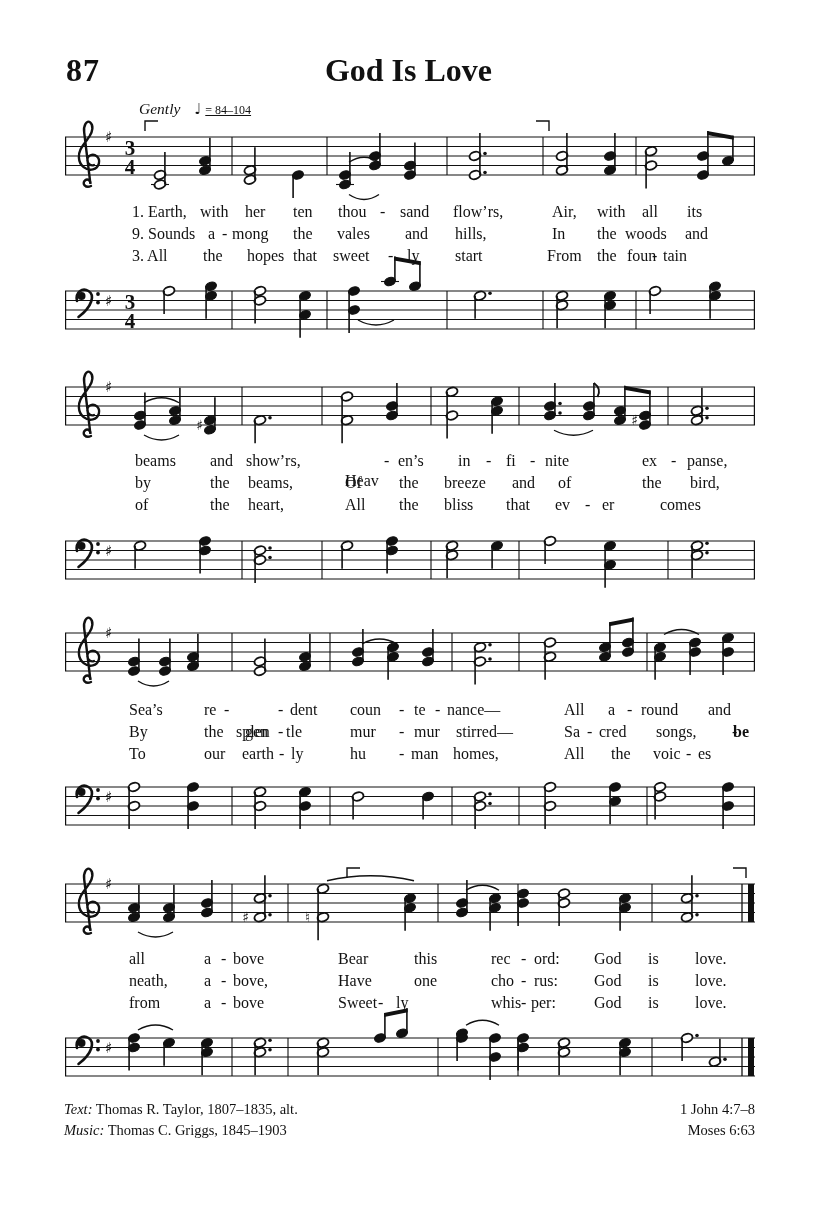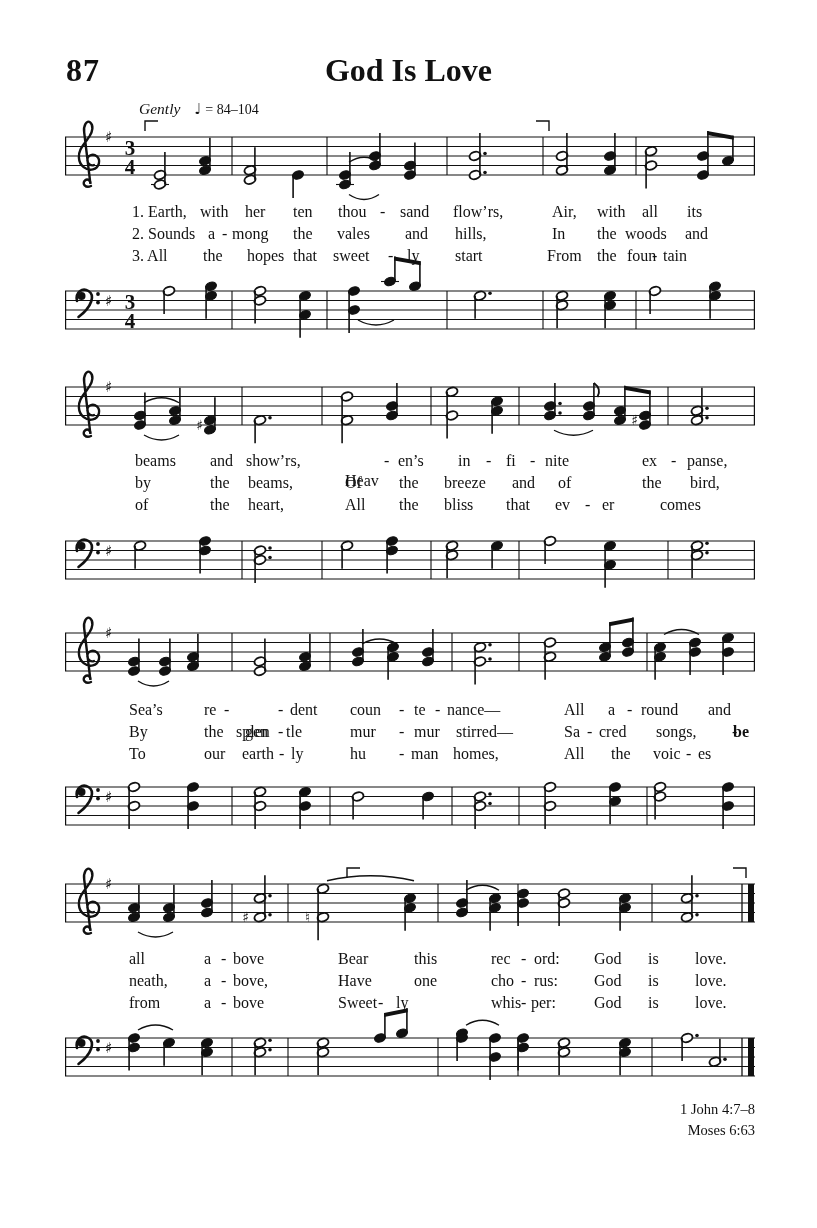--- a/index.html
+++ b/index.html
@@ -3,21 +3,21 @@
 <meta charset="utf-8">
 <style>
   html,body{margin:0;padding:0;background:#e8e8e8;}
   #page{position:relative;width:817px;height:1228px;background:#ffffff;
         font-family:"Liberation Serif", serif;color:#111;overflow:hidden;margin:0 auto;}
   .hymn-number{position:absolute;left:66px;top:52px;font-size:32px;font-weight:bold;letter-spacing:1px;}
   .hymn-title{position:absolute;left:0;right:0;top:52px;text-align:center;font-size:32px;font-weight:bold;}
   .tempo{position:absolute;left:139px;top:100px;font-size:15.5px;}
   .tempo .style{font-style:italic;margin-right:14px;}
   .tempo .note{font-family:"DejaVu Sans",sans-serif;font-size:15px;}
-  .tempo .marking{font-size:14px;}
+  .tempo .marking{font-size:12px;text-decoration:underline;}
   .staff-svg{position:absolute;left:65px;overflow:visible;}
   .lyric{position:absolute;font-size:16px;white-space:pre;line-height:18px;}
   .credits-left{position:absolute;left:64px;top:1099px;font-size:14.5px;line-height:21px;}
   .credits-left .lbl{font-style:italic;}
   .credits-right{position:absolute;right:62px;top:1099px;font-size:14.5px;line-height:21px;text-align:right;}
 </style>
 </head>
 <body>
 
 <div id="page">
@@ -158,21 +158,21 @@
         <span class="lyric" style="left: 245px; top: 203px;">her</span>
         <span class="lyric" style="left: 293px; top: 203px;">ten</span>
         <span class="lyric" style="left: 338px; top: 203px;">thou</span>
         <span class="lyric" style="left: 380px; top: 203px;">-</span>
         <span class="lyric" style="left: 400px; top: 203px;">sand</span>
         <span class="lyric" style="left: 453px; top: 203px;">flow’rs,</span>
         <span class="lyric" style="left: 552px; top: 203px;">Air,</span>
         <span class="lyric" style="left: 597px; top: 203px;">with</span>
         <span class="lyric" style="left: 642px; top: 203px;">all</span>
         <span class="lyric" style="left: 687px; top: 203px;">its</span>
-        <span class="lyric" style="left: 132px; top: 225px;">2. Sounds</span>
+        <span class="lyric" style="left: 132px; top: 225px;">9. Sounds</span>
         <span class="lyric" style="left: 208px; top: 225px;">a</span>
         <span class="lyric" style="left: 222px; top: 225px;">-</span>
         <span class="lyric" style="left: 232px; top: 225px;">mong</span>
         <span class="lyric" style="left: 293px; top: 225px;">the</span>
         <span class="lyric" style="left: 337px; top: 225px;">vales</span>
         <span class="lyric" style="left: 405px; top: 225px;">and</span>
         <span class="lyric" style="left: 455px; top: 225px;">hills,</span>
         <span class="lyric" style="left: 552px; top: 225px;">In</span>
         <span class="lyric" style="left: 597px; top: 225px;">the</span>
         <span class="lyric" style="left: 625px; top: 225px;">woods</span>
@@ -683,17 +683,21 @@
         <span class="lyric" style="left: 396px; top: 994px;">ly</span>
         <span class="lyric" style="left: 491px; top: 994px;">whis</span>
         <span class="lyric" style="left: 521px; top: 994px;">-</span>
         <span class="lyric" style="left: 531px; top: 994px;">per:</span>
         <span class="lyric" style="left: 594px; top: 994px;">God</span>
         <span class="lyric" style="left: 648px; top: 994px;">is</span>
         <span class="lyric" style="left: 695px; top: 994px;">love.</span>
       </div>
     </div>
 
+  <div class="credits-left">
+    <div><span class="lbl">Text:</span> <span>Thomas R. Taylor, 1807–1835, alt.</span></div>
+    <div><span class="lbl">Music:</span> <span>Thomas C. Griggs, 1845–1903</span></div>
+  </div>
   <div class="credits-right">
     <div>1 John 4:7–8</div>
     <div>Moses 6:63</div>
   </div>
 </div>
 
 </body></html>

